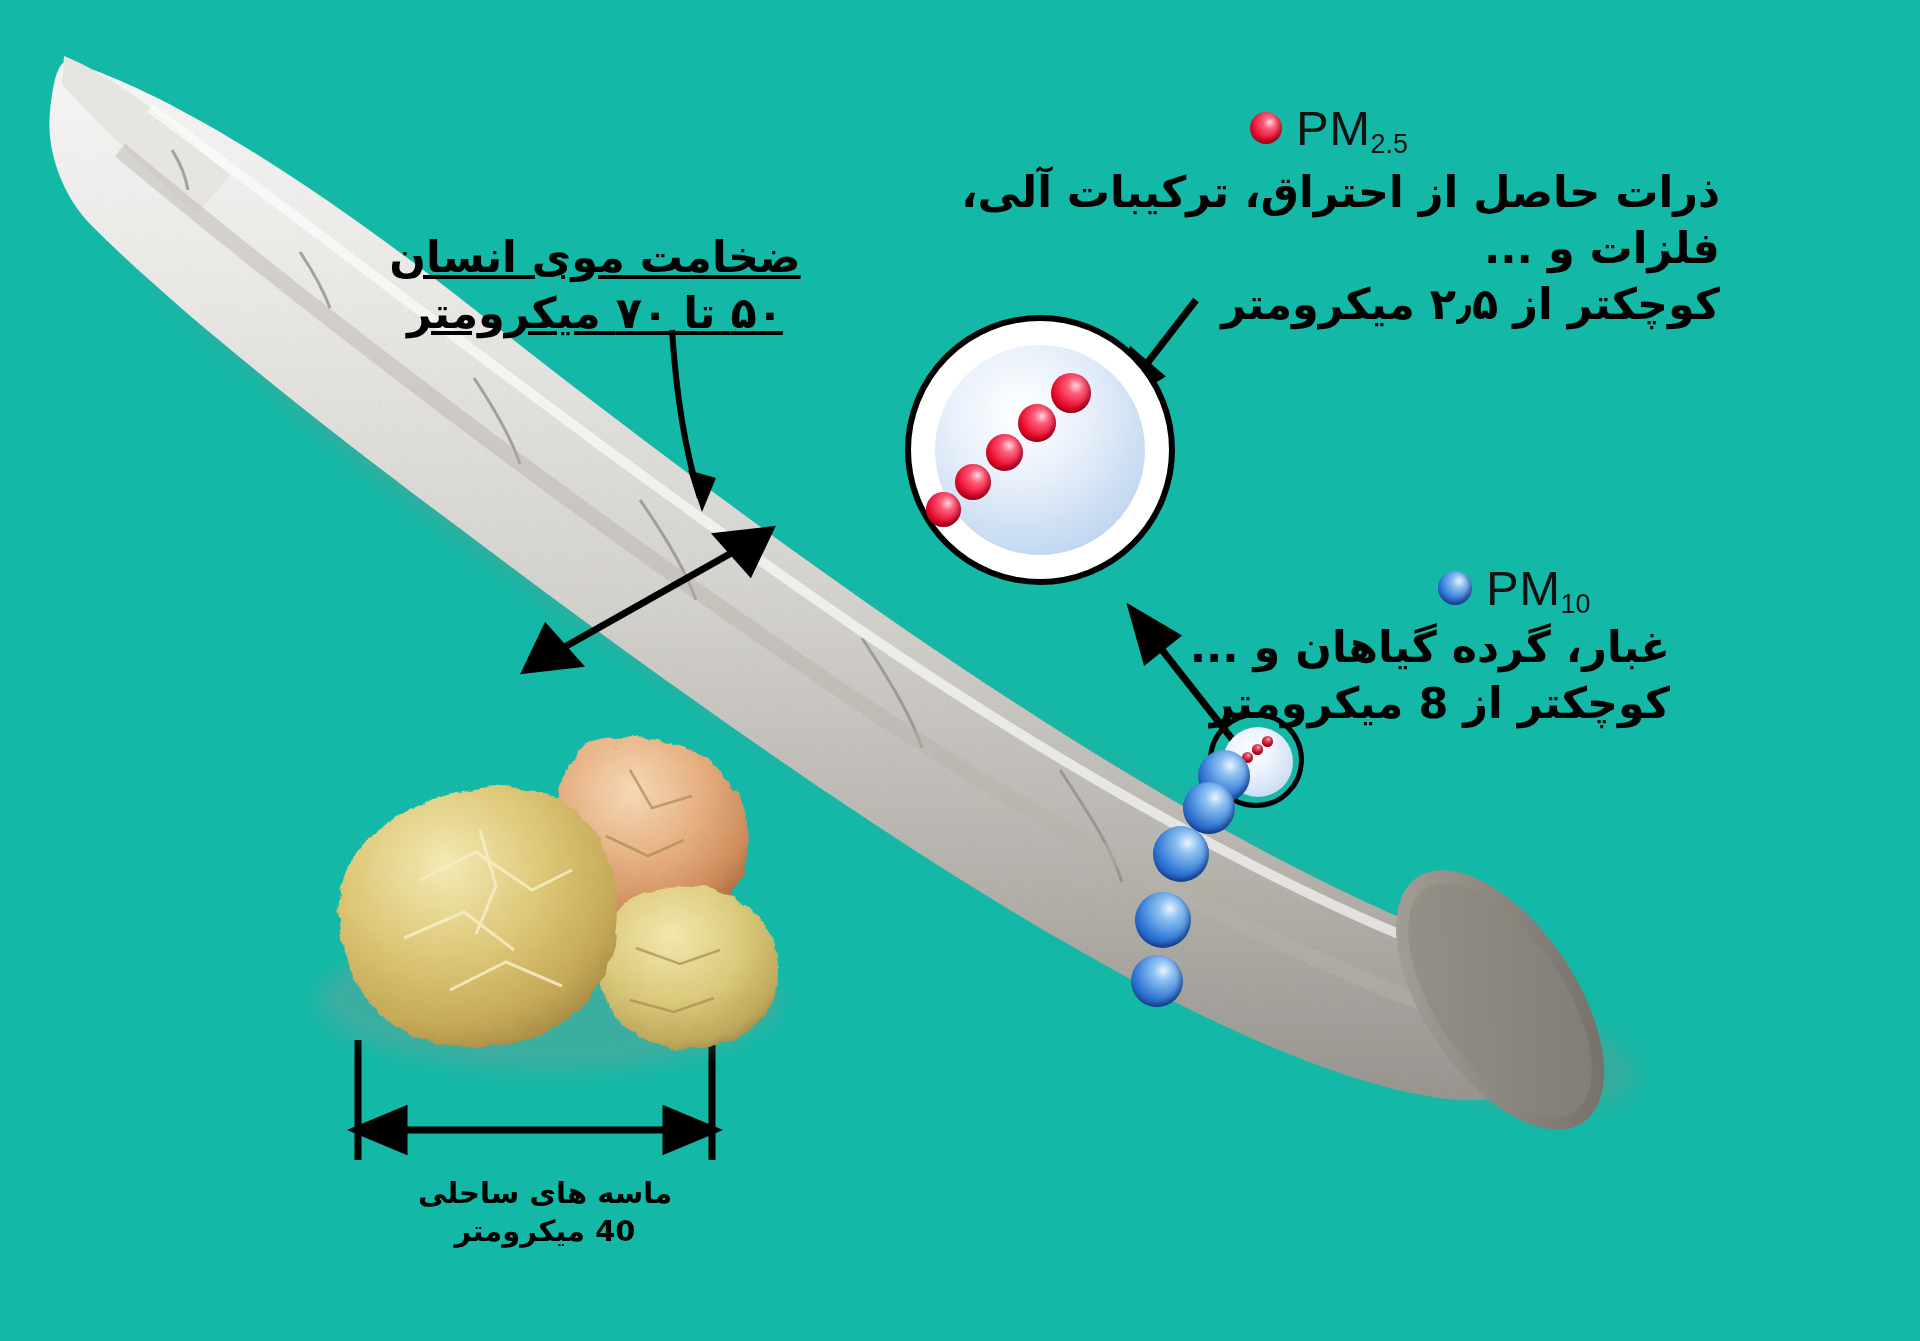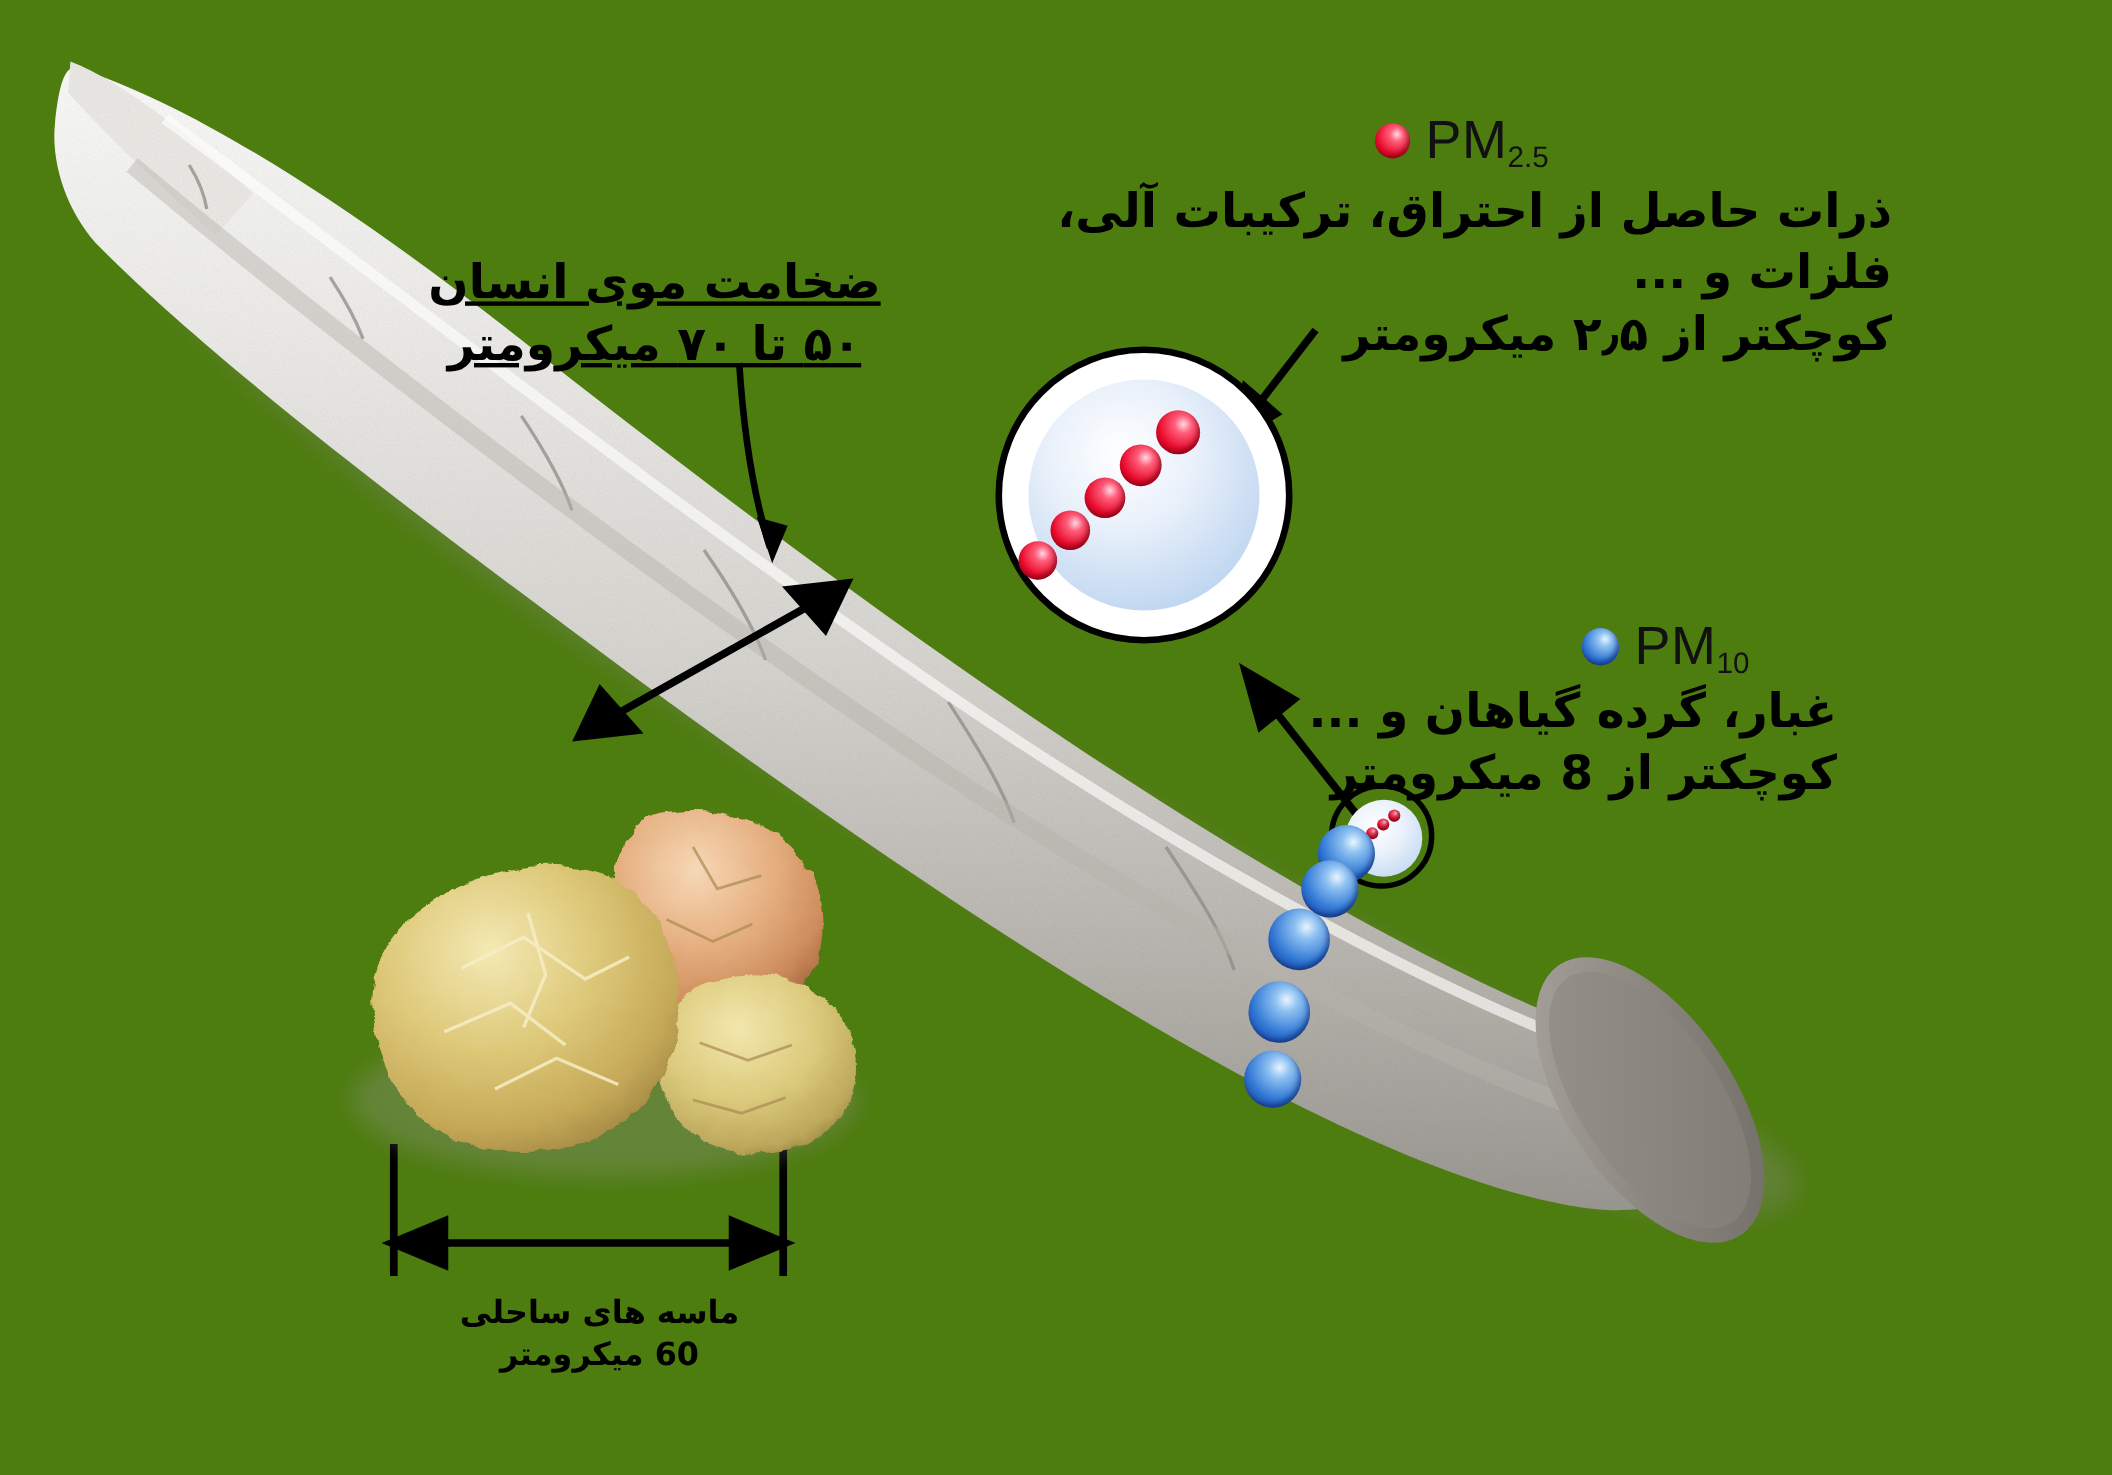--- a/index.html
+++ b/index.html
@@ -1,18 +1,18 @@
 <!DOCTYPE html>
 <html><head>
 <meta charset="utf-8">
 <style>
   html,body{margin:0;padding:0;background:#ffffff;}
   body{width:1920px;height:1341px;overflow:hidden;
        font-family:"DejaVu Sans","Liberation Sans",sans-serif;}
-  #stage{position:relative;width:1920px;height:1341px;background:#4d7c0f;}
+  #stage{position:relative;width:1920px;height:1341px;background:#14b8a6;}
 
   .abs{position:absolute;}
 
   
   .fa{
     direction:rtl;
     text-align:center;
     color:#000;
     font-family:"DejaVu Sans","Liberation Sans",sans-serif;
     font-weight:600;
@@ -261,16 +261,16 @@
     <span class="fa-line">کوچکتر از 8 میکرومتر</span>
   </div>
 
   <div class="abs fa" style="left:330px;top:230px;width:530px;font-size:43px;text-align:center;text-decoration:underline;">
     <span class="fa-line">ضخامت موی انسان</span>
     <span class="fa-line">۵۰ تا ۷۰ میکرومتر</span>
   </div>
 
   <div class="abs fa" style="left:265px;top:1175px;width:560px;font-size:29px;text-align:center;">
     <span class="fa-line">ماسه های ساحلی</span>
-    <span class="fa-line">60 میکرومتر</span>
+    <span class="fa-line">40 میکرومتر</span>
   </div>
 
 </div>
 
 </body></html>

